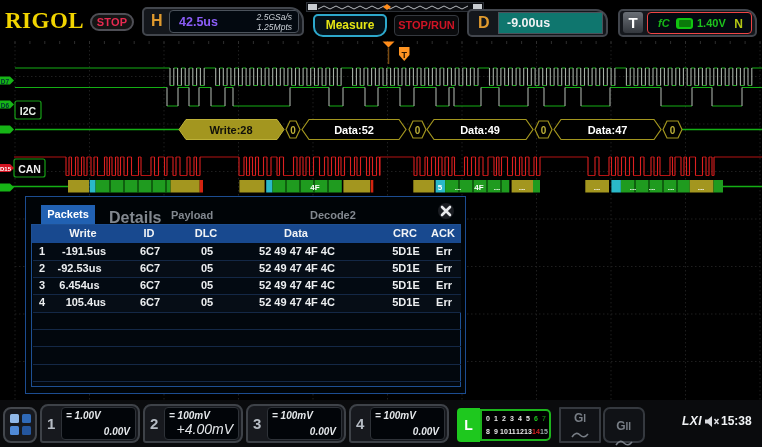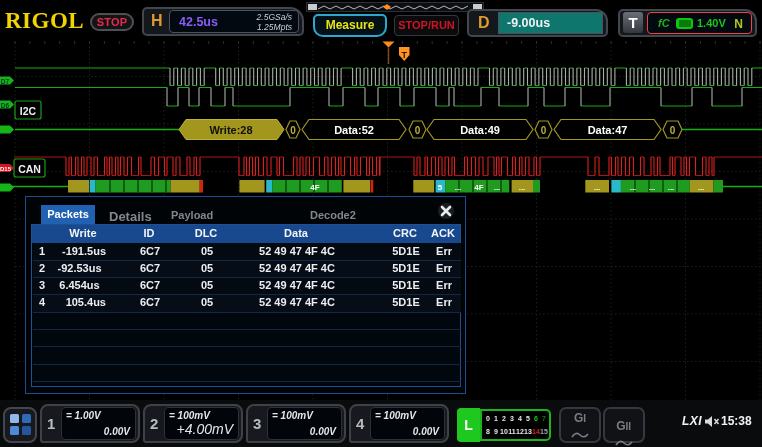--- a/index.html
+++ b/index.html
@@ -139,21 +139,21 @@
       <span style="position:absolute;left:28px;top:5px;width:17px;height:11px;background:#11c411;border-radius:3px"></span>
       <span style="position:absolute;left:30.5px;top:7px;width:12px;height:7px;background:#0a7a0a;border-radius:1px"></span>
       <span style="position:absolute;left:49px;top:4px;font-size:11px;font-weight:bold;color:#1dc41d">1.40V</span>
       <span style="position:absolute;right:8px;top:4px;font-size:12px;font-weight:bold;color:#b4c815">N</span>
     </div>
   </div>
 </div>
 
 <div style="position:absolute;left:25px;top:196px;width:441px;height:198px;background:#000407;border:1px solid #1c4c90;box-sizing:border-box;z-index:4">
   <div style="position:absolute;left:15px;top:8px;width:54px;height:19px;background:#2161b2;color:#fff;font-size:11px;font-weight:bold;text-align:center;line-height:19px">Packets</div>
-  <span style="position:absolute;left:83px;top:12px;font-size:13px;font-weight:bold;color:#82888f">Details</span>
+  <span style="position:absolute;left:83px;top:12px;font-size:16px;font-weight:bold;color:#82888f">Details</span>
   <span style="position:absolute;left:145px;top:12px;font-size:11px;font-weight:bold;color:#82888f">Payload</span>
   <span style="position:absolute;left:284px;top:12px;font-size:11px;font-weight:bold;color:#82888f">Decode2</span>
   <svg style="position:absolute;left:411px;top:5px" width="18" height="18" viewBox="0 0 18 18">
     <circle cx="9" cy="9" r="8" fill="#1a1d22"></circle>
     <path d="M5 5 L13 13 M13 5 L5 13" stroke="#e8eaec" stroke-width="2.6" stroke-linecap="round"></path>
   </svg>
   <div style="position:absolute;left:5px;top:27px;width:430px;height:163px;border:1px solid #1e5093;box-sizing:border-box;background:#02070d">
     <div style="position:absolute;left:0;top:0;width:428px;height:17.5px;background:#18498f;font-size:11px;font-weight:bold;color:#f2f4f6;line-height:17px">
       <span style="position:absolute;left:21px;width:60px;text-align:center">Write</span>
       <span style="position:absolute;left:97px;width:40px;text-align:center">ID</span>
@@ -264,21 +264,21 @@
           <span style="width:8px;text-align:center">8</span>
           <span style="width:8px;text-align:center">9</span>
           <span style="width:8px;text-align:center">10</span>
           <span style="width:8px;text-align:center">11</span>
           <span style="width:8px;text-align:center">12</span>
           <span style="width:8px;text-align:center">13</span>
           <span style="width:8px;text-align:center;color:#d42222">14</span>
           <span style="width:8px;text-align:center;color:#9aa">15</span>
         </div>
   </div>
-  <div style="position:absolute;left:559px;top:7px;width:42px;height:36px;background:#101216;border:2px solid #35393f;border-radius:7px;box-sizing:border-box;text-align:center">
+  <div style="position:absolute;left:559px;top:7px;width:42px;height:36px;background:#101216;border:2px solid #35393f;border-radius:1px;box-sizing:border-box;text-align:center">
     <div style="font-size:12px;font-weight:bold;color:#787e86;line-height:14px;margin-top:2px">G<span style="font-size:10px">I</span></div>
     <svg width="20" height="10">
           <path d="M2 7 Q6 1 10 5 T18 4" stroke="#787e86" stroke-width="1.6" fill="none"></path>
         </svg>
   </div>
   <div style="position:absolute;left:602.7px;top:7px;width:42px;height:36px;background:#101216;border:2px solid #35393f;border-radius:7px;box-sizing:border-box;text-align:center">
     <div style="font-size:12px;font-weight:bold;color:#787e86;line-height:14px;margin-top:10px">G<span style="font-size:10px">II</span></div>
     <svg width="20" height="10">
           <path d="M2 7 Q6 1 10 5 T18 4" stroke="#787e86" stroke-width="1.6" fill="none"></path>
         </svg>

